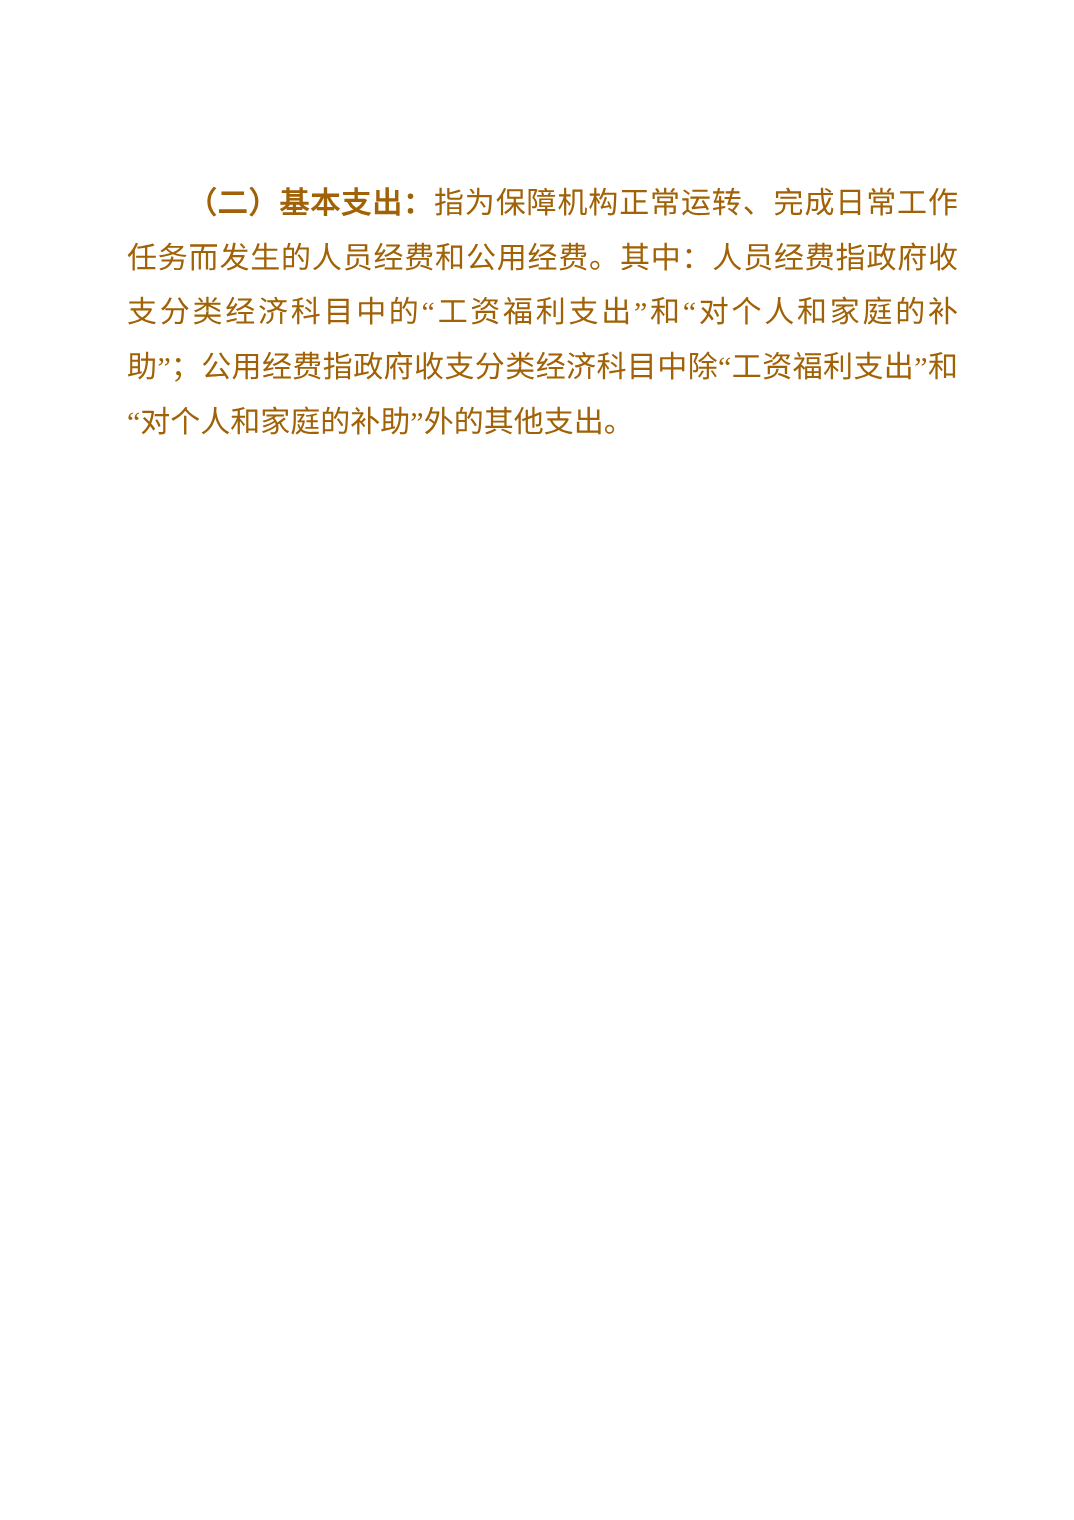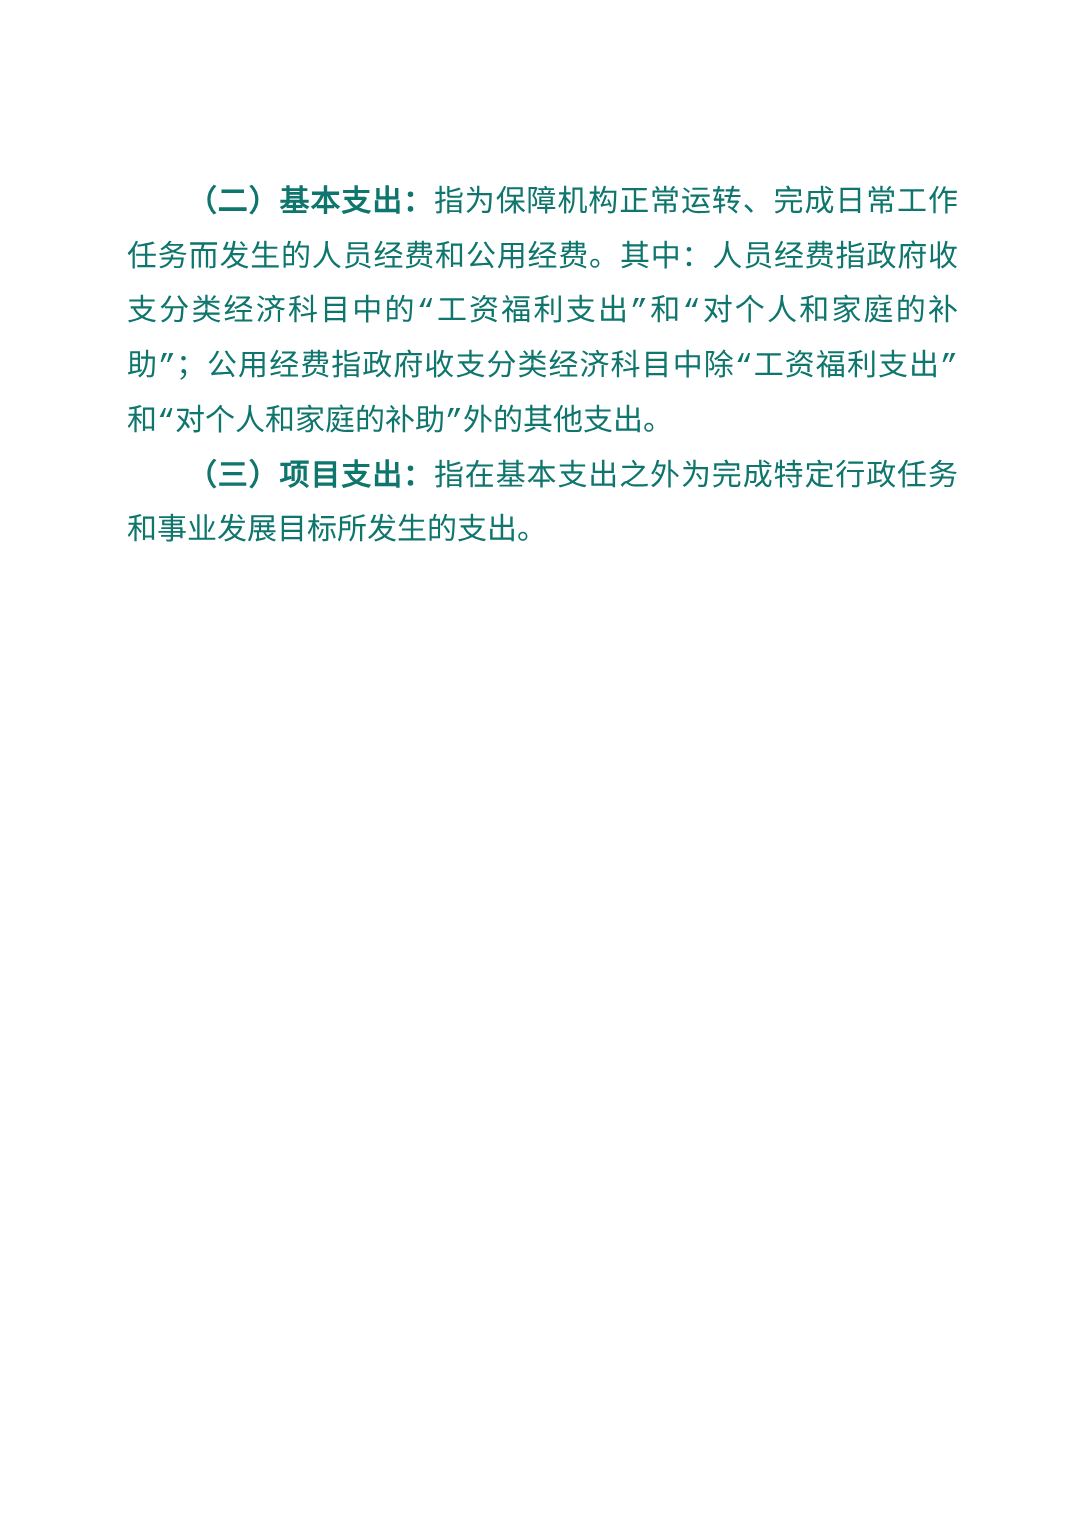--- a/index.html
+++ b/index.html
@@ -12,24 +12,24 @@
     width: 1074px;
     height: 1520px;
     background: #ffffff;
     overflow: hidden;
   }
   .content {
     position: absolute;
     left: 127px;
     top: 176px;
     width: 831px;
-    font-family: Liberation Mono, monospace;
+    font-family: Liberation Serif, serif;
     font-size: 30px;
     line-height: 54.7px;
-    color: #0f766e;
+    color: #a16207;
     text-align: justify;
     text-justify: inter-character;
   }
   .para {
     margin: 0;
     text-indent: 2em;
   }
   .para .lead {
     font-weight: 700;
   }
@@ -46,18 +46,17 @@
   }
 </style>
 </head>
 <body>
 
 <div class="page">
   <div class="content">
 
     <p class="para"><span class="lead">（二）基本支出：</span><span>指为保障机构正常运转、完成日常工作任务而发生的人员经费和公用经费。其中：人员经费指政府收支分类经济科目中的“工资福利支出”和“对个人和家庭的补助”；公用经费指政府收支分类经济科目中除“工资福利支出”和“对个人和家庭的补助”外的其他支出。</span></p>
 
-    <p class="para"><span class="lead">（三）项目支出：</span><span>指在基本支出之外为完成特定行政任务和事业发展目标所发生的支出。</span></p>
 
 
 
   </div>
 </div>
 
 </body></html>

